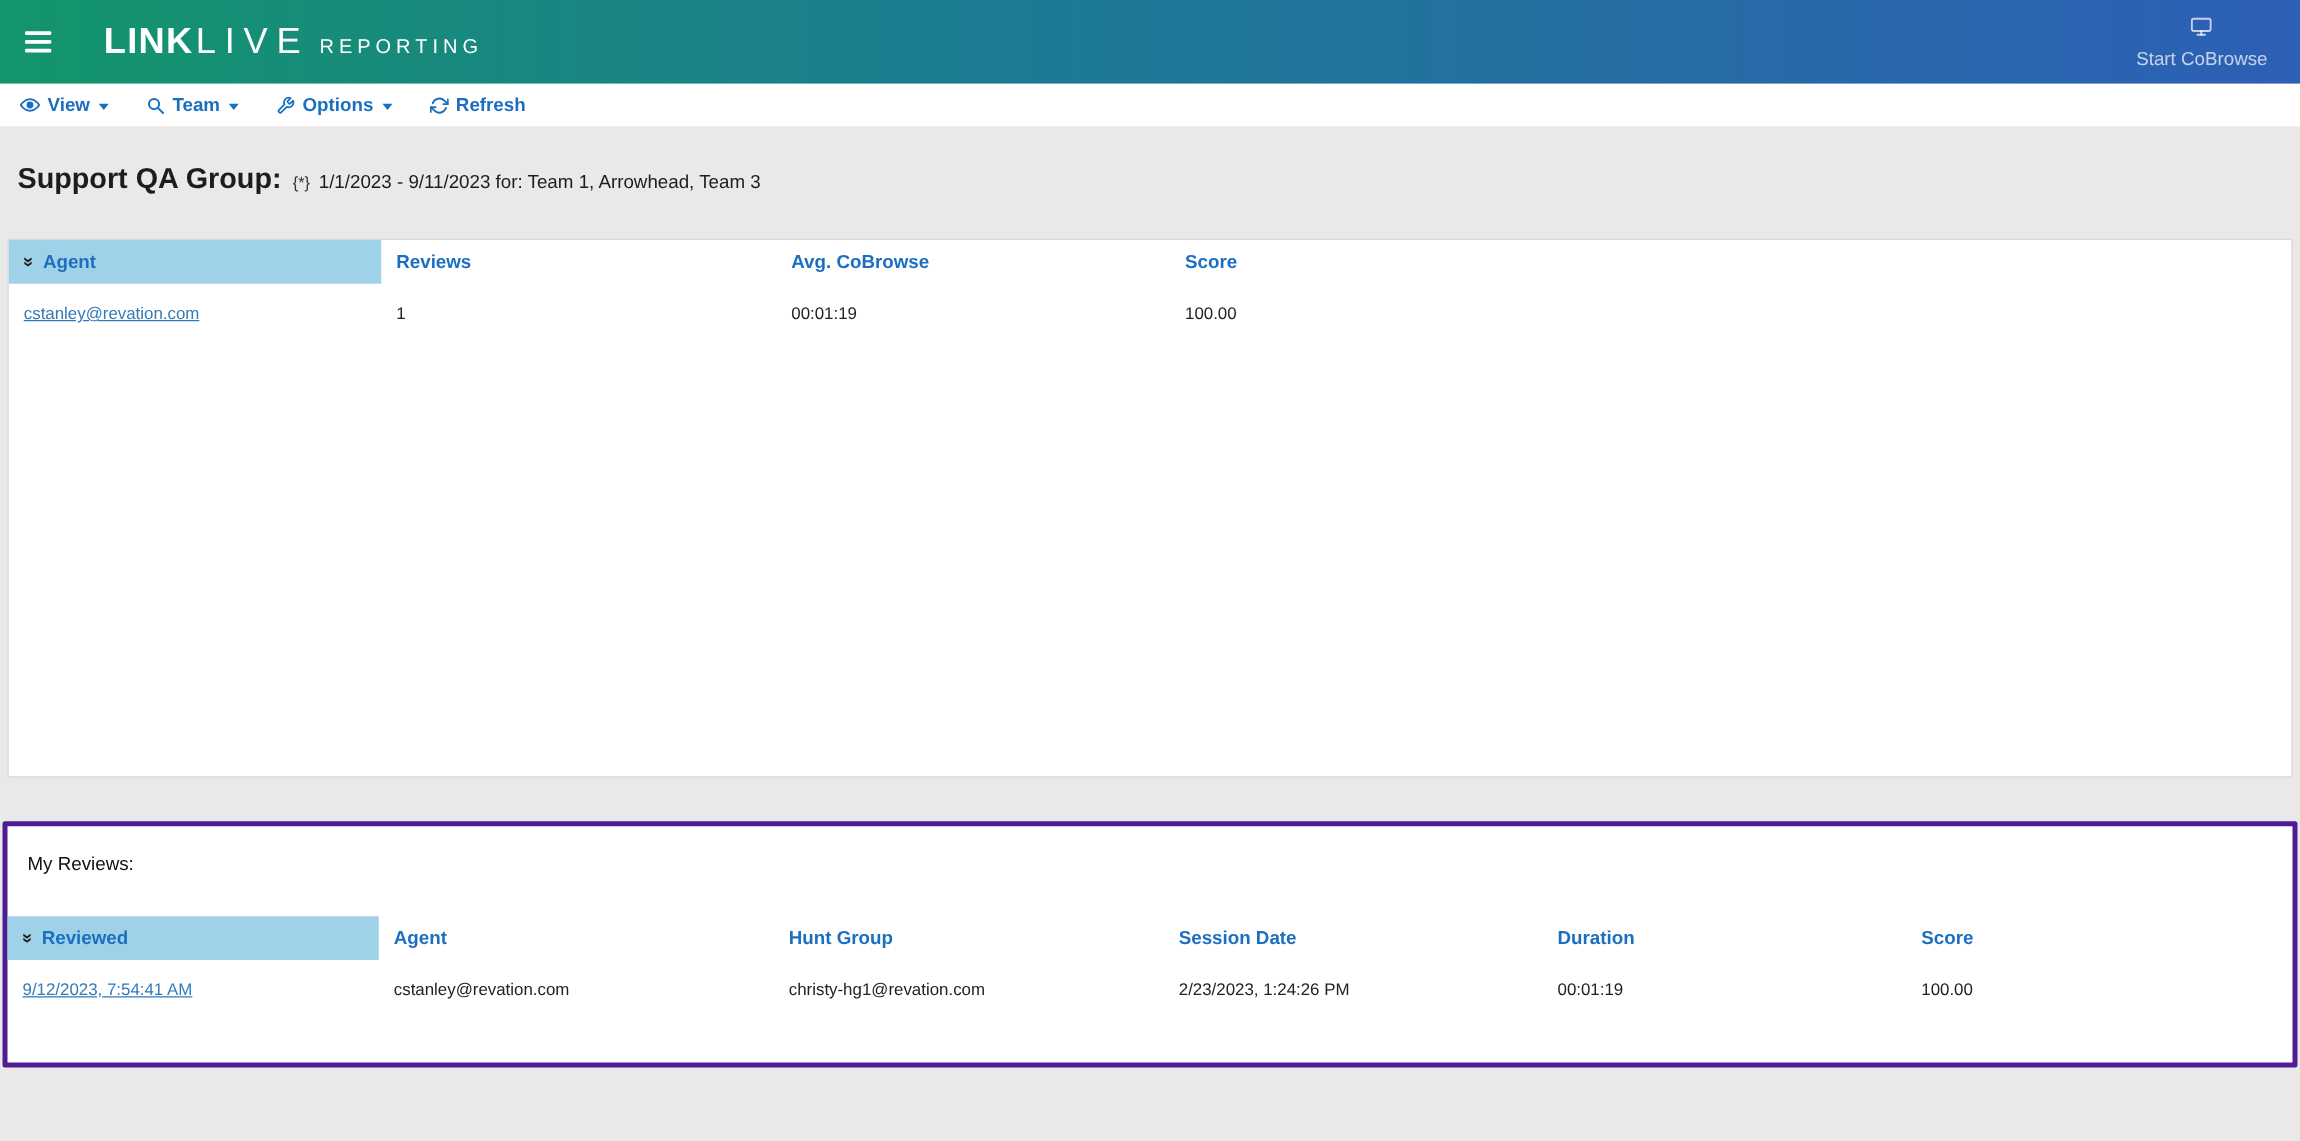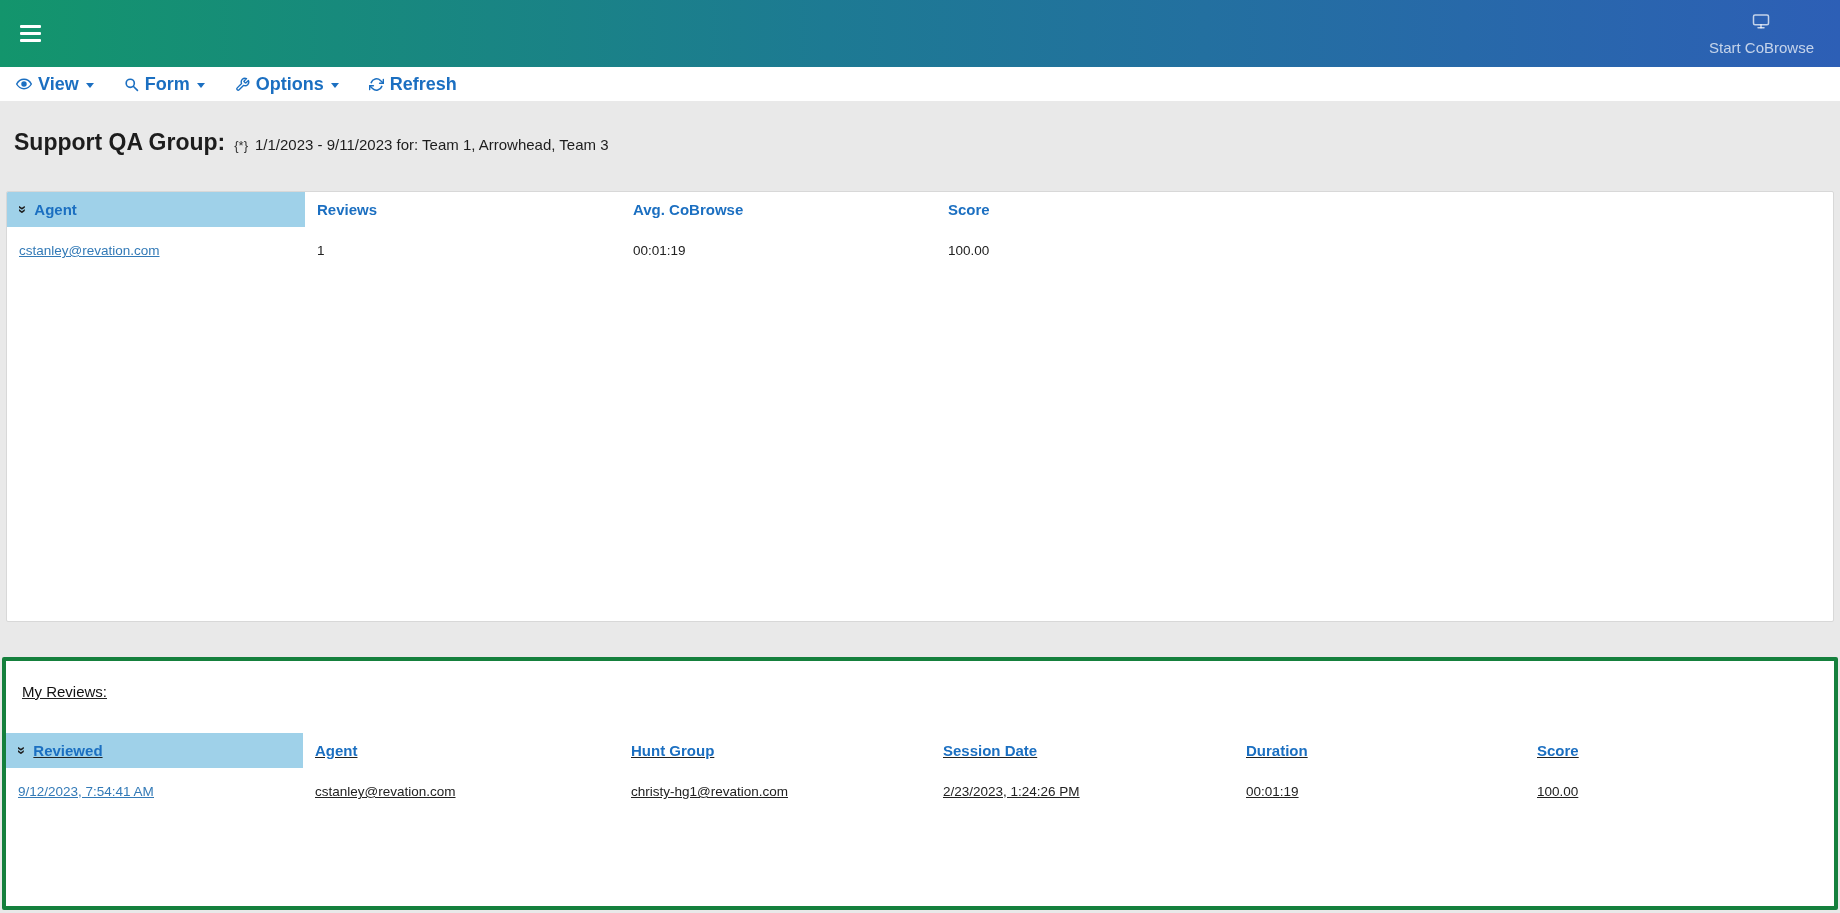--- a/index.html
+++ b/index.html
@@ -46,21 +46,21 @@
     height: 34px;
     background: #ffffff;
     display: flex;
     align-items: center;
     gap: 30px;
     padding: 0 16px;
   }
   .tool-btn {
     background: transparent; border: none; cursor: pointer;
     display: flex; align-items: center; gap: 6px;
-    color: #1b6fc1; font-weight: 700; font-size: 18px;
+    color: #1b6fc1; font-weight: 700; font-size: 15px;
     font-family: "Liberation Sans", sans-serif;
   }
   .tool-btn svg { display: block; }
   .caret {
     display: inline-block; width: 0; height: 0;
     border-left: 4px solid transparent;
     border-right: 4px solid transparent;
     border-top: 5px solid currentColor;
     margin-left: 1px; margin-top: 2px;
   }
@@ -103,26 +103,25 @@
     display: inline-block;
     transform: rotate(90deg);
     font-size: 15px; font-weight: 700; color: #1c1c1c;
     margin-right: 7px;
   }
   a.cell-link { color: #337ab7; text-decoration: underline; cursor: pointer; }
 
   
   .reviews-panel {
     margin: 35px 2px 3px;
-    height: 253px;
+    height: 197px;
     background: #ffffff;
-    border: 4px solid #15803d;
+    border: 4px solid #4c1d95;
     border-radius: 2px;
     overflow: hidden;
-    text-decoration: underline;
   }
   .panel-title {
     margin: 22px 0 0 16px;
     font-size: 15px;
     color: #111;
     height: 18px;
     line-height: 18px;
   }
   .reviews-panel table.data-table { margin-top: 32px; }
 </style>
@@ -130,20 +129,25 @@
 <body>
 
 <div>
 
   <header class="topbar">
     <button class="hamburger" title="Menu">
       <i></i>
         <i></i>
         <i></i>
     </button>
+    <div class="logo">
+      <span class="logo-link">LINK</span>
+      <span class="logo-live">LIVE</span>
+      <span class="logo-reporting">REPORTING</span>
+    </div>
     <div class="topbar-spacer"></div>
     <button class="cobrowse">
       <span>
         <svg width="18" height="18" viewBox="0 0 24 24" fill="none" stroke="currentColor" stroke-width="2" stroke-linecap="round" stroke-linejoin="round">
           <rect x="2" y="4" width="20" height="13" rx="2"></rect>
           <line x1="8" y1="21" x2="16" y2="21"></line>
           <line x1="12" y1="17" x2="12" y2="21"></line>
         </svg>
       </span>
       <span>Start CoBrowse</span>
@@ -161,21 +165,21 @@
       <span>View</span>
       <span class="caret"></span>
     </button>
     <button class="tool-btn">
       <span>
         <svg width="15" height="15" viewBox="0 0 24 24" fill="none" stroke="currentColor" stroke-width="2.6" stroke-linecap="round">
           <circle cx="10" cy="10" r="6.5"></circle>
           <line x1="15.2" y1="15.2" x2="21.5" y2="21.5"></line>
         </svg>
       </span>
-      <span>Form</span>
+      <span>Team</span>
       <span class="caret"></span>
     </button>
     <button class="tool-btn">
       <span>
         <svg width="15" height="15" viewBox="0 0 24 24" fill="none" stroke="currentColor" stroke-width="2.2" stroke-linecap="round" stroke-linejoin="round">
           <path d="M14.7 6.3a1 1 0 0 0 0 1.4l1.6 1.6a1 1 0 0 0 1.4 0l3.77-3.77a6 6 0 0 1-7.94 7.94l-6.91 6.91a2.12 2.12 0 0 1-3-3l6.91-6.91a6 6 0 0 1 7.94-7.94l-3.76 3.76z"></path>
         </svg>
       </span>
       <span>Options</span>
       <span class="caret"></span>

